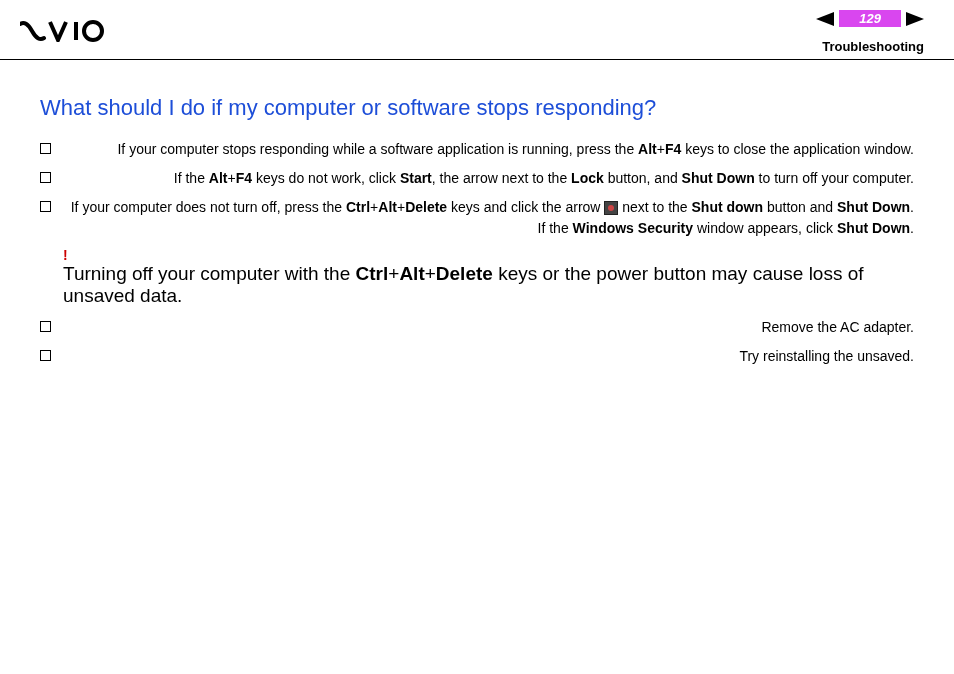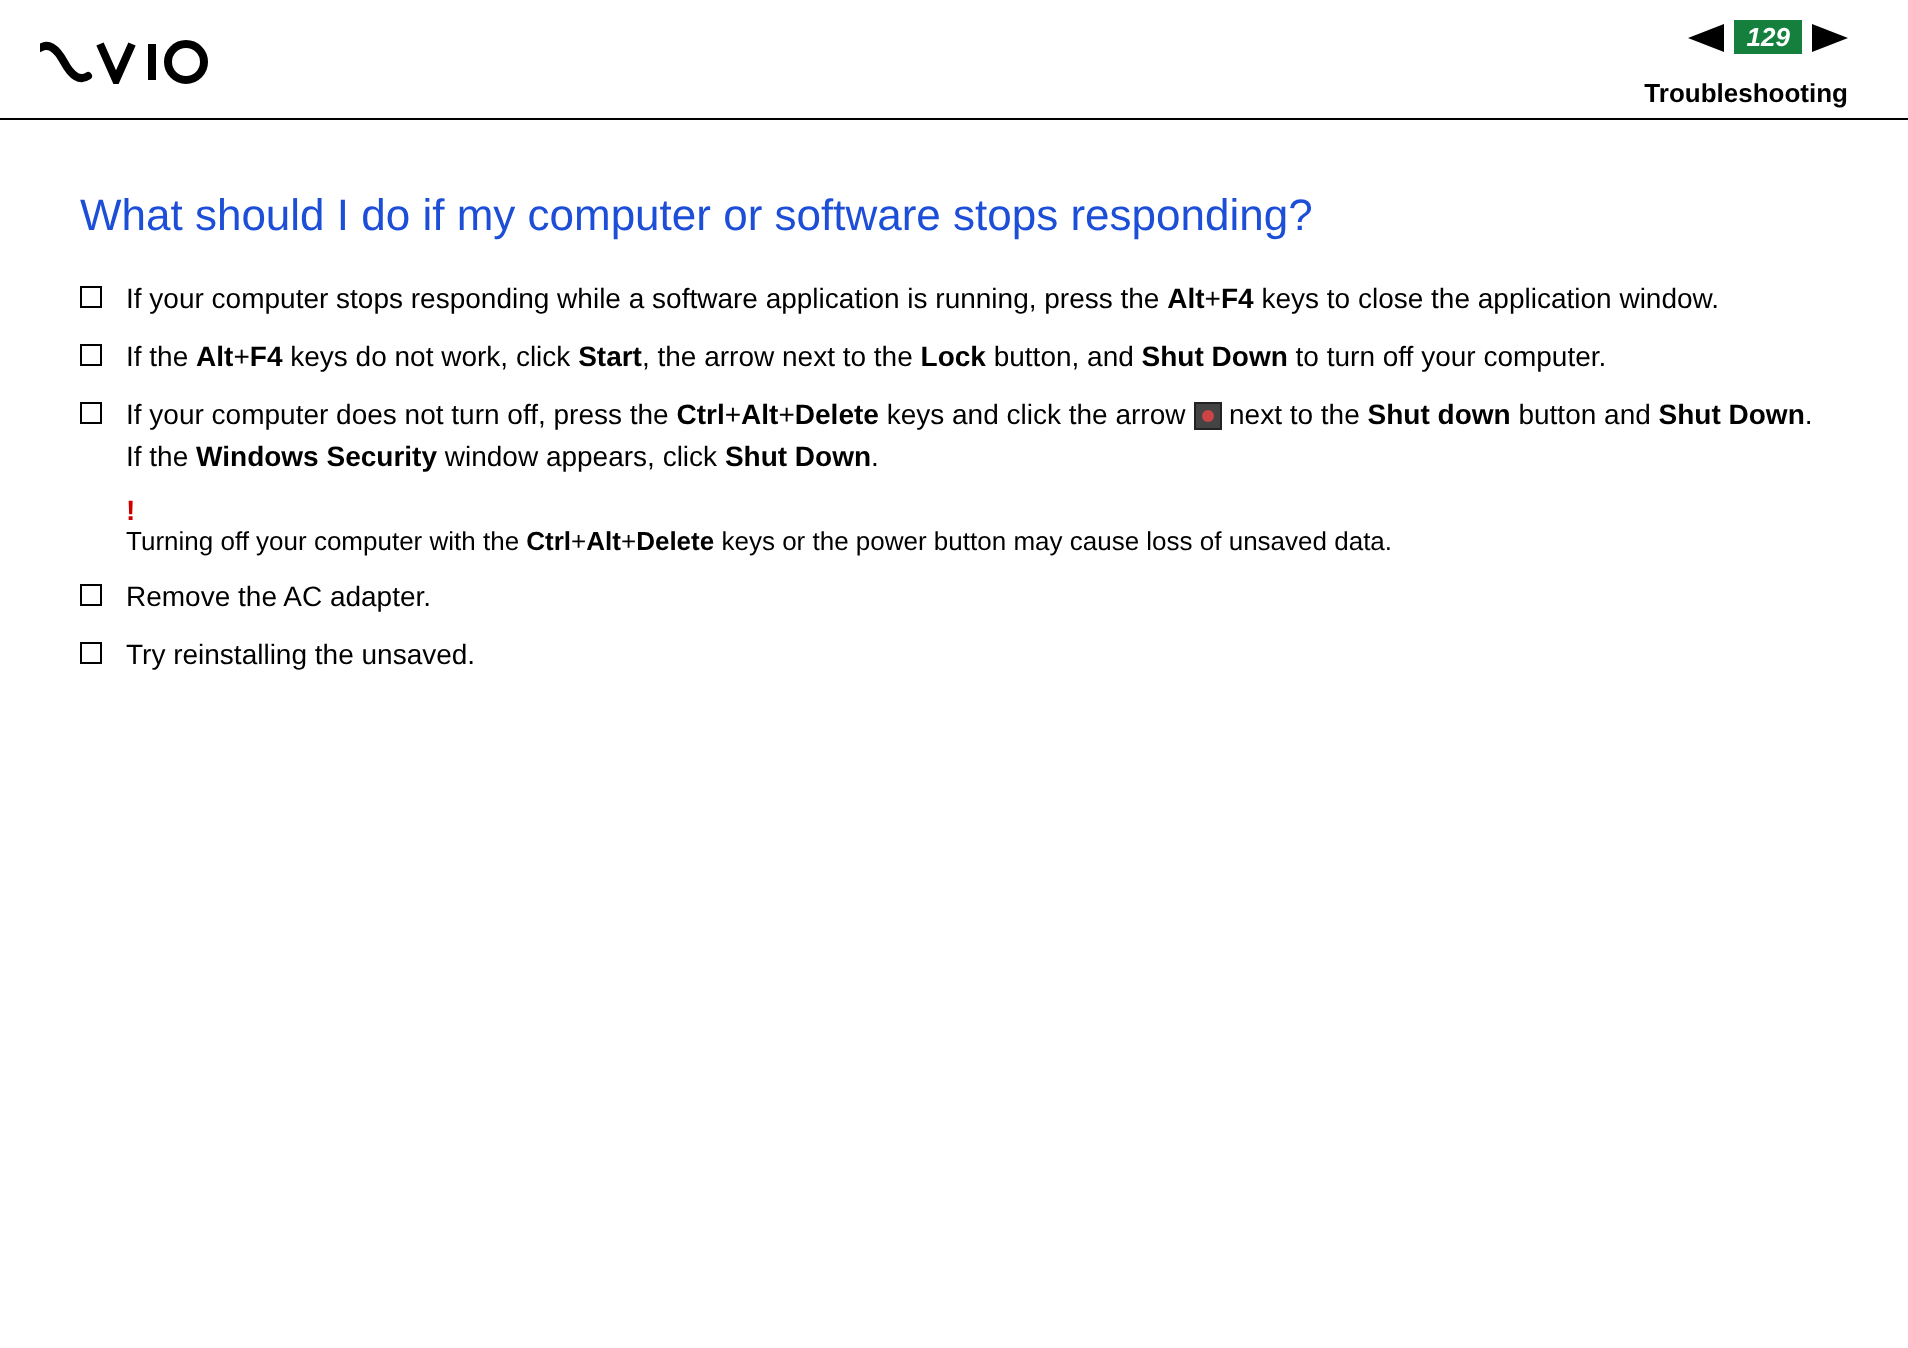--- a/index.html
+++ b/index.html
@@ -44,25 +44,25 @@
       border-right: 18px solid #000;
     }
     .nav-arrow-right {
       width: 0;
       height: 0;
       border-top: 7px solid transparent;
       border-bottom: 7px solid transparent;
       border-left: 18px solid #000;
     }
     .page-number {
-      background: #15803d;
+      background: #d946ef;
       color: #fff;
       font-weight: bold;
       font-style: italic;
-      padding: 1px 6px;
+      padding: 1px 20px;
       font-size: 13px;
     }
     .section-name {
       font-weight: bold;
       font-size: 13px;
       margin-top: 12px;
     }
     .content {
       padding: 35px 40px 20px 40px;
     }
@@ -74,20 +74,21 @@
     }
     .bullet-list {
       list-style: none;
     }
     .bullet-item {
       display: flex;
       align-items: flex-start;
       margin-bottom: 8px;
       font-size: 14px;
       line-height: 1.5;
+      text-align: right;
     }
     .bullet-marker {
       flex-shrink: 0;
       width: 11px;
       height: 11px;
       border: 1.5px solid #000;
       margin-right: 12px;
       margin-top: 4px;
     }
     .bullet-text {
@@ -97,21 +98,21 @@
       margin-left: 23px;
       margin-top: 6px;
       margin-bottom: 10px;
     }
     .warning-mark {
       color: #cc0000;
       font-weight: bold;
       font-size: 14px;
     }
     .warning-text {
-      font-size: 13px;
+      font-size: 19px;
       font-family: Arial, Helvetica, sans-serif;
     }
     .bold {
       font-weight: bold;
     }
     .condensed {
       font-family: "Arial Narrow", Arial, sans-serif;
       font-stretch: condensed;
     }
     .inline-icon {

